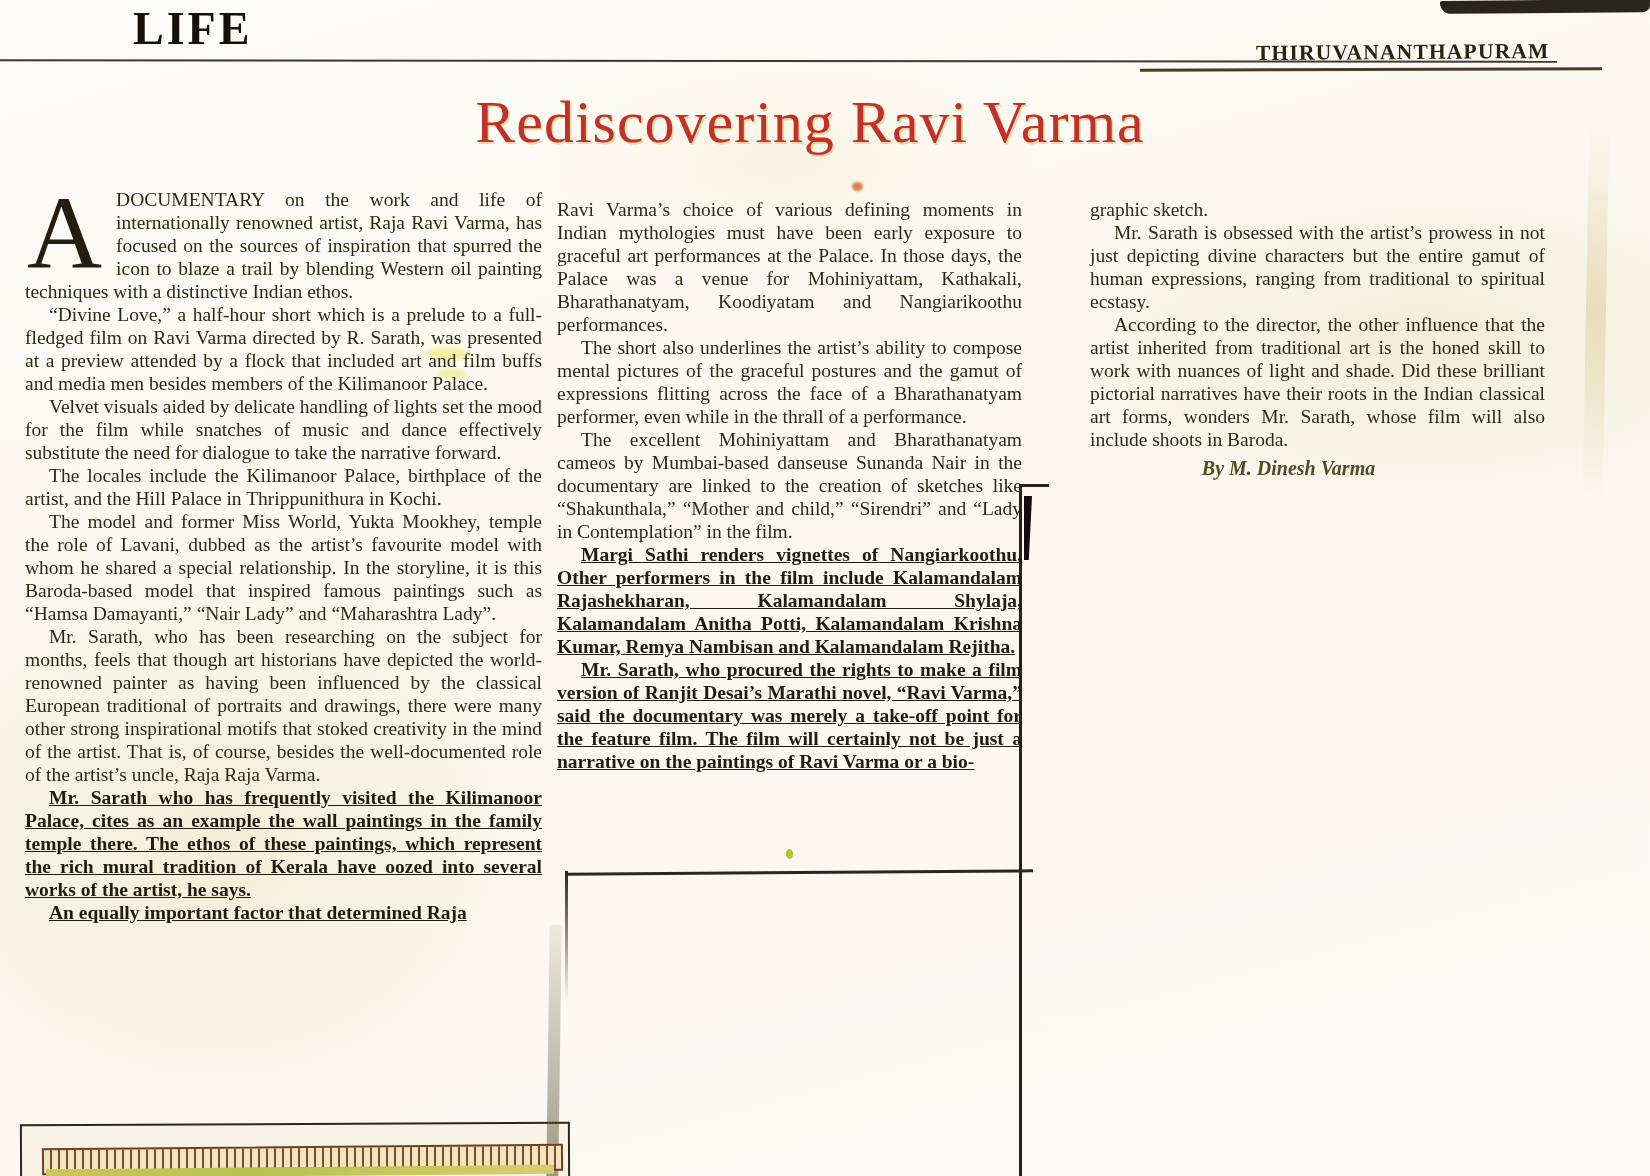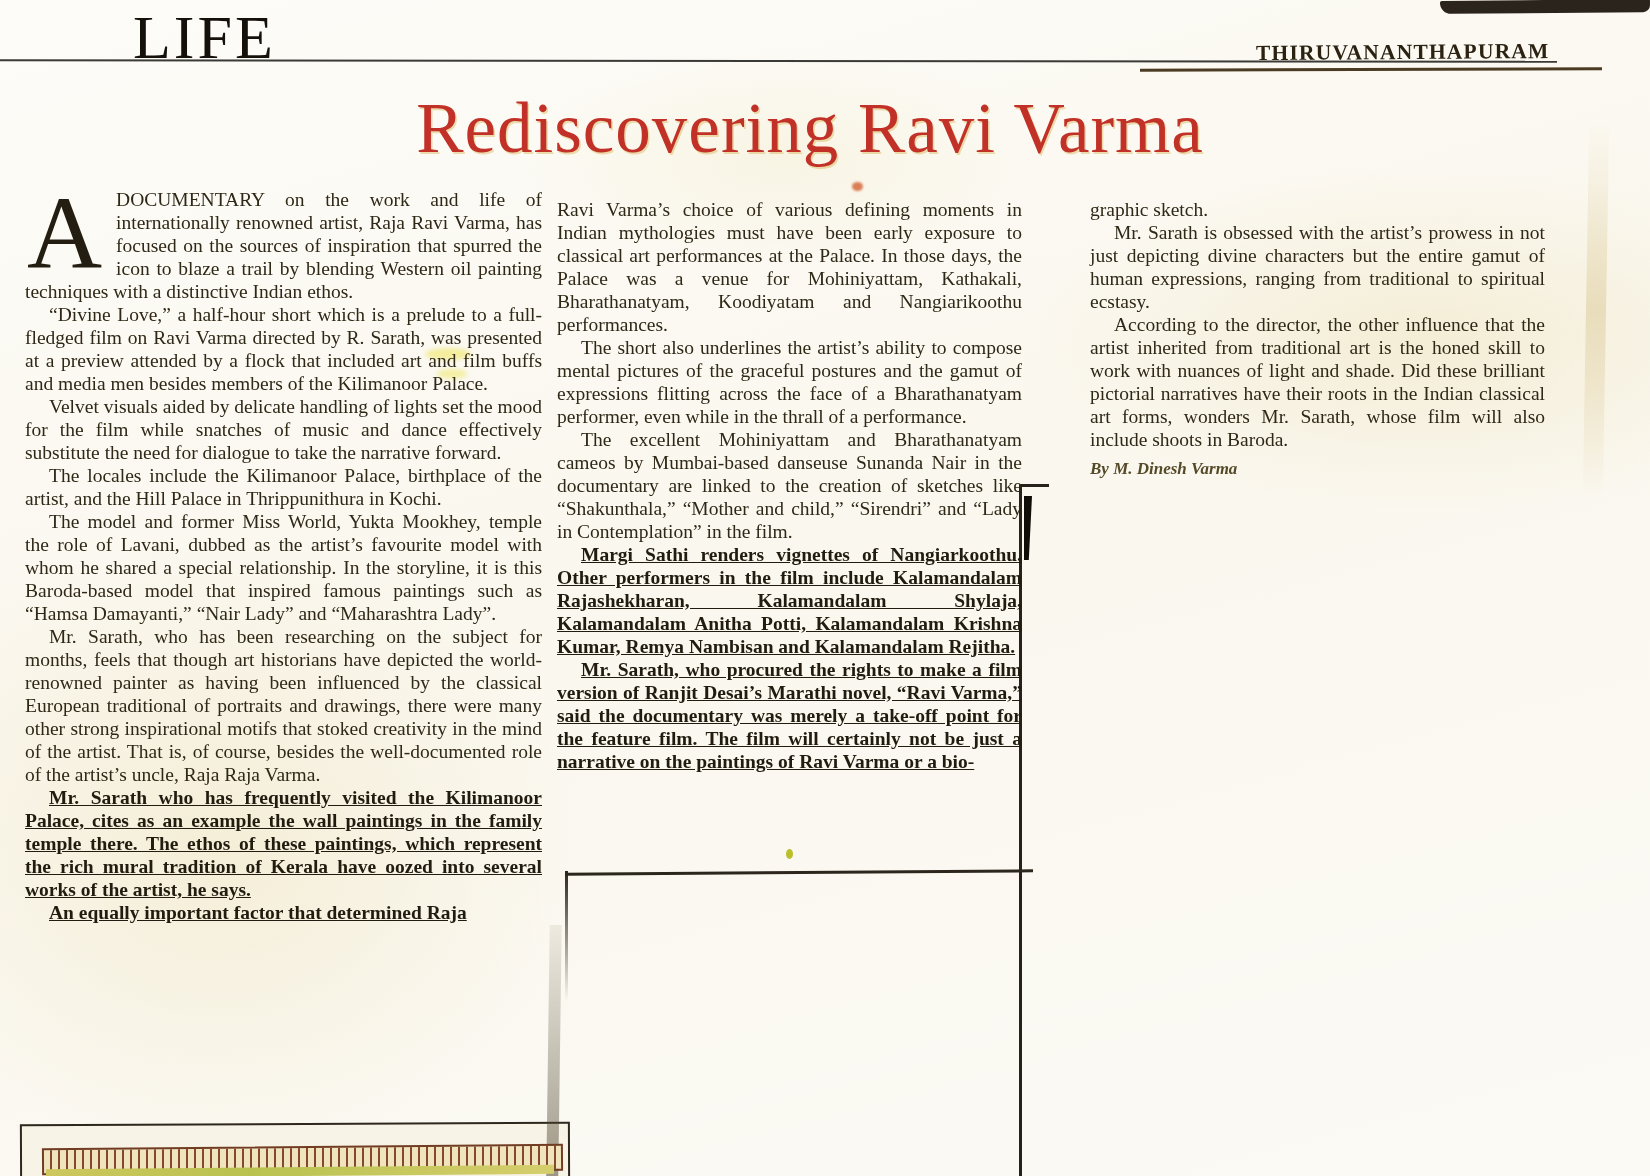--- a/index.html
+++ b/index.html
@@ -5,36 +5,36 @@
   html,body{margin:0;padding:0;background:#ffffff;}
   .page{
     position:relative;width:1650px;height:1176px;overflow:hidden;
     background:linear-gradient(165deg,#fdfcf8 0%,#faf7ee 45%,#fbfaf5 100%);
     font-family:"Liberation Serif","DejaVu Serif",serif;
   }
   .patch{position:absolute;pointer-events:none;z-index:0;}
   .patch1{left:-20px;top:540px;width:600px;height:620px;background:radial-gradient(ellipse at 40% 50%,rgba(240,230,195,0.55),rgba(240,230,195,0) 70%);}
   .patch2{left:1040px;top:170px;width:640px;height:340px;background:radial-gradient(ellipse at 60% 50%,rgba(238,228,190,0.5),rgba(238,228,190,0) 72%);}
   .patch3{left:520px;top:50px;width:520px;height:220px;background:radial-gradient(ellipse,rgba(242,234,200,0.35),rgba(242,234,200,0) 70%);}
-  .masthead-section{position:absolute;left:133px;top:2px;font-size:62px;font-weight:400;letter-spacing:3px;color:#15100a;z-index:2;}
+  .masthead-section{position:absolute;left:133px;top:2px;font-size:46px;font-weight:700;letter-spacing:3px;color:#15100a;z-index:2;}
   .masthead-edition{position:absolute;left:1256px;top:40px;font-size:21.5px;font-weight:700;letter-spacing:1.2px;color:#2b2212;transform:rotate(-0.4deg);z-index:2;}
   .rule{position:absolute;z-index:1;}
   .rule-main{left:0;top:60px;width:1557px;height:2px;background:#3a3a36;transform:rotate(0.05deg);}
   .rule-edition{left:1140px;top:68px;width:462px;height:3px;background:#4a3b22;transform:rotate(-0.2deg);}
   .blob{position:absolute;left:1440px;top:0;width:210px;height:13px;background:#2b241c;border-radius:2px 0 7px 11px;transform:rotate(-0.5deg);z-index:2;}
-  .headline{position:absolute;left:335px;top:88px;width:950px;margin:0;text-align:center;font-size:71px;font-weight:500;color:#c23127;letter-spacing:1px;text-shadow:1.5px 1.5px 0 rgba(205,160,40,0.35);z-index:2;}
+  .headline{position:absolute;left:335px;top:88px;width:950px;margin:0;text-align:center;font-size:60px;font-weight:500;color:#c23127;letter-spacing:1px;text-shadow:1.5px 1.5px 0 rgba(205,160,40,0.35);z-index:2;}
   .col{position:absolute;z-index:2;font-size:19.5px;line-height:23px;color:#2f2817;text-align:justify;}
   .col1{left:25px;top:188px;width:517px;}
   .col2{left:557px;top:198px;width:465px;}
   .col3{left:1090px;top:198px;width:455px;}
   .para{margin:0;}
   .indent{text-indent:24px;}
   .heavy{font-weight:700;color:#221c10;text-decoration:underline;}
   .dropcap{float:left;font-size:104px;line-height:82px;padding:4px 14px 0 2px;color:#241e12;font-weight:500;}
-  .byline{margin:6px 0 0 0;text-align:left;padding-right:58px;font-style:italic;font-weight:600;font-size:17px;color:#554a28;}
+  .byline{margin:6px 0 0 0;text-align:center;padding-right:58px;font-style:italic;font-weight:600;font-size:20px;color:#554a28;}
   .vrule{position:absolute;left:1019px;top:484px;width:3px;height:692px;background:#26211a;z-index:1;}
   .vrule-stub{position:absolute;left:1019px;top:484px;width:30px;height:3px;background:#26211a;z-index:1;}
   .vrule-thick{position:absolute;left:1024px;top:496px;width:8px;height:64px;background:#100d08;clip-path:polygon(0 0,100% 0,60% 100%,0 100%);z-index:1;}
   .lowbox-top{position:absolute;left:565px;top:871px;width:468px;height:3px;background:#2c261c;transform:rotate(-0.4deg);z-index:1;}
   .lowbox-left{position:absolute;left:565px;top:871px;width:3px;height:130px;background:linear-gradient(#2c261c,rgba(44,38,28,0));z-index:1;}
   .green-dot{position:absolute;left:786px;top:849px;width:7px;height:10px;background:#b9c02c;border-radius:50%;z-index:1;}
   .frame-outer{position:absolute;left:20px;top:1123px;width:546px;height:53px;border:2px solid #2e271d;background:#f7f3e6;transform:rotate(-0.25deg);z-index:1;}
   .frame-beads{position:absolute;left:42px;top:1146px;width:517px;height:23px;border:2px solid #713c22;background:repeating-linear-gradient(90deg,#f0e4bf 0 6px,#83492a 6px 8px);transform:rotate(-0.5deg);z-index:2;}
   .frame-art{position:absolute;left:46px;top:1167px;width:508px;height:9px;background:linear-gradient(90deg,#cdc75e,#b9c24f 40%,#d5ce6d);transform:rotate(-0.5deg);z-index:2;}
   .gutter-shadow{position:absolute;left:548px;top:925px;width:12px;height:251px;background:linear-gradient(180deg,rgba(160,150,120,0.15),rgba(70,60,40,0.5));transform:rotate(0.8deg);z-index:1;}
@@ -68,21 +68,21 @@
         <p class="para indent">Velvet visuals aided by delicate handling of lights set the mood for the film while snatches of music and dance effectively substitute the need for dialogue to take the narrative forward.</p>
         <p class="para indent">The locales include the Kilimanoor Palace, birthplace of the artist, and the Hill Palace in Thrippunithura in Kochi.</p>
         <p class="para indent">The model and former Miss World, Yukta Mookhey, temple the role of Lavani, dubbed as the artist’s favourite model with whom he shared a special relationship. In the storyline, it is this Baroda-based model that inspired famous paintings such as “Hamsa Damayanti,” “Nair Lady” and “Maharashtra Lady”.</p>
         <p class="para indent">Mr. Sarath, who has been researching on the subject for months, feels that though art historians have depicted the world- renowned painter as having been influenced by the classical European traditional of portraits and drawings, there were many other strong inspirational motifs that stoked creativity in the mind of the artist. That is, of course, besides the well-documented role of the artist’s uncle, Raja Raja Varma.</p>
         <p class="para indent heavy">Mr. Sarath who has frequently visited the Kilimanoor Palace, cites as an example the wall paintings in the family temple there. The ethos of these paintings, which represent the rich mural tradition of Kerala have oozed into several works of the artist, he says.</p>
         <p class="para indent heavy">An equally important factor that determined Raja</p>
       </div>
   </div>
 
   <div class="col col2">
-      <p class="para">Ravi Varma’s choice of various defining moments in Indian mythologies must have been early exposure to classical art performances at the Palace. In those days, the Palace was a venue for Mohiniyattam, Kathakali, Bharathanatyam, Koodiyatam and Nangiarikoothu performances.</p>
+      <p class="para">Ravi Varma’s choice of various defining moments in Indian mythologies must have been early exposure to graceful art performances at the Palace. In those days, the Palace was a venue for Mohiniyattam, Kathakali, Bharathanatyam, Koodiyatam and Nangiarikoothu performances.</p>
       <p class="para indent">The short also underlines the artist’s ability to compose mental pictures of the graceful postures and the gamut of expressions flitting across the face of a Bharathanatyam performer, even while in the thrall of a performance.</p>
       <p class="para indent">The excellent Mohiniyattam and Bharathanatyam cameos by Mumbai-based danseuse Sunanda Nair in the documentary are linked to the creation of sketches like “Shakunthala,” “Mother and child,” “Sirendri” and “Lady in Contemplation” in the film.</p>
       <p class="para indent heavy">Margi Sathi renders vignettes of Nangiarkoothu. Other performers in the film include Kalamandalam Rajashekharan, Kalamandalam Shylaja, Kalamandalam Anitha Potti, Kalamandalam Krishna Kumar, Remya Nambisan and Kalamandalam Rejitha.</p>
       <p class="para indent heavy">Mr. Sarath, who procured the rights to make a film version of Ranjit Desai’s Marathi novel, “Ravi Varma,” said the documentary was merely a take-off point for the feature film. The film will certainly not be just a narrative on the paintings of Ravi Varma or a bio-</p>
     </div>
 
   <div class="col col3">
     <div>
         <p class="para">graphic sketch.</p>
         <p class="para indent">Mr. Sarath is obsessed with the artist’s prowess in not just depicting divine characters but the entire gamut of human expressions, ranging from traditional to spiritual ecstasy.</p>

